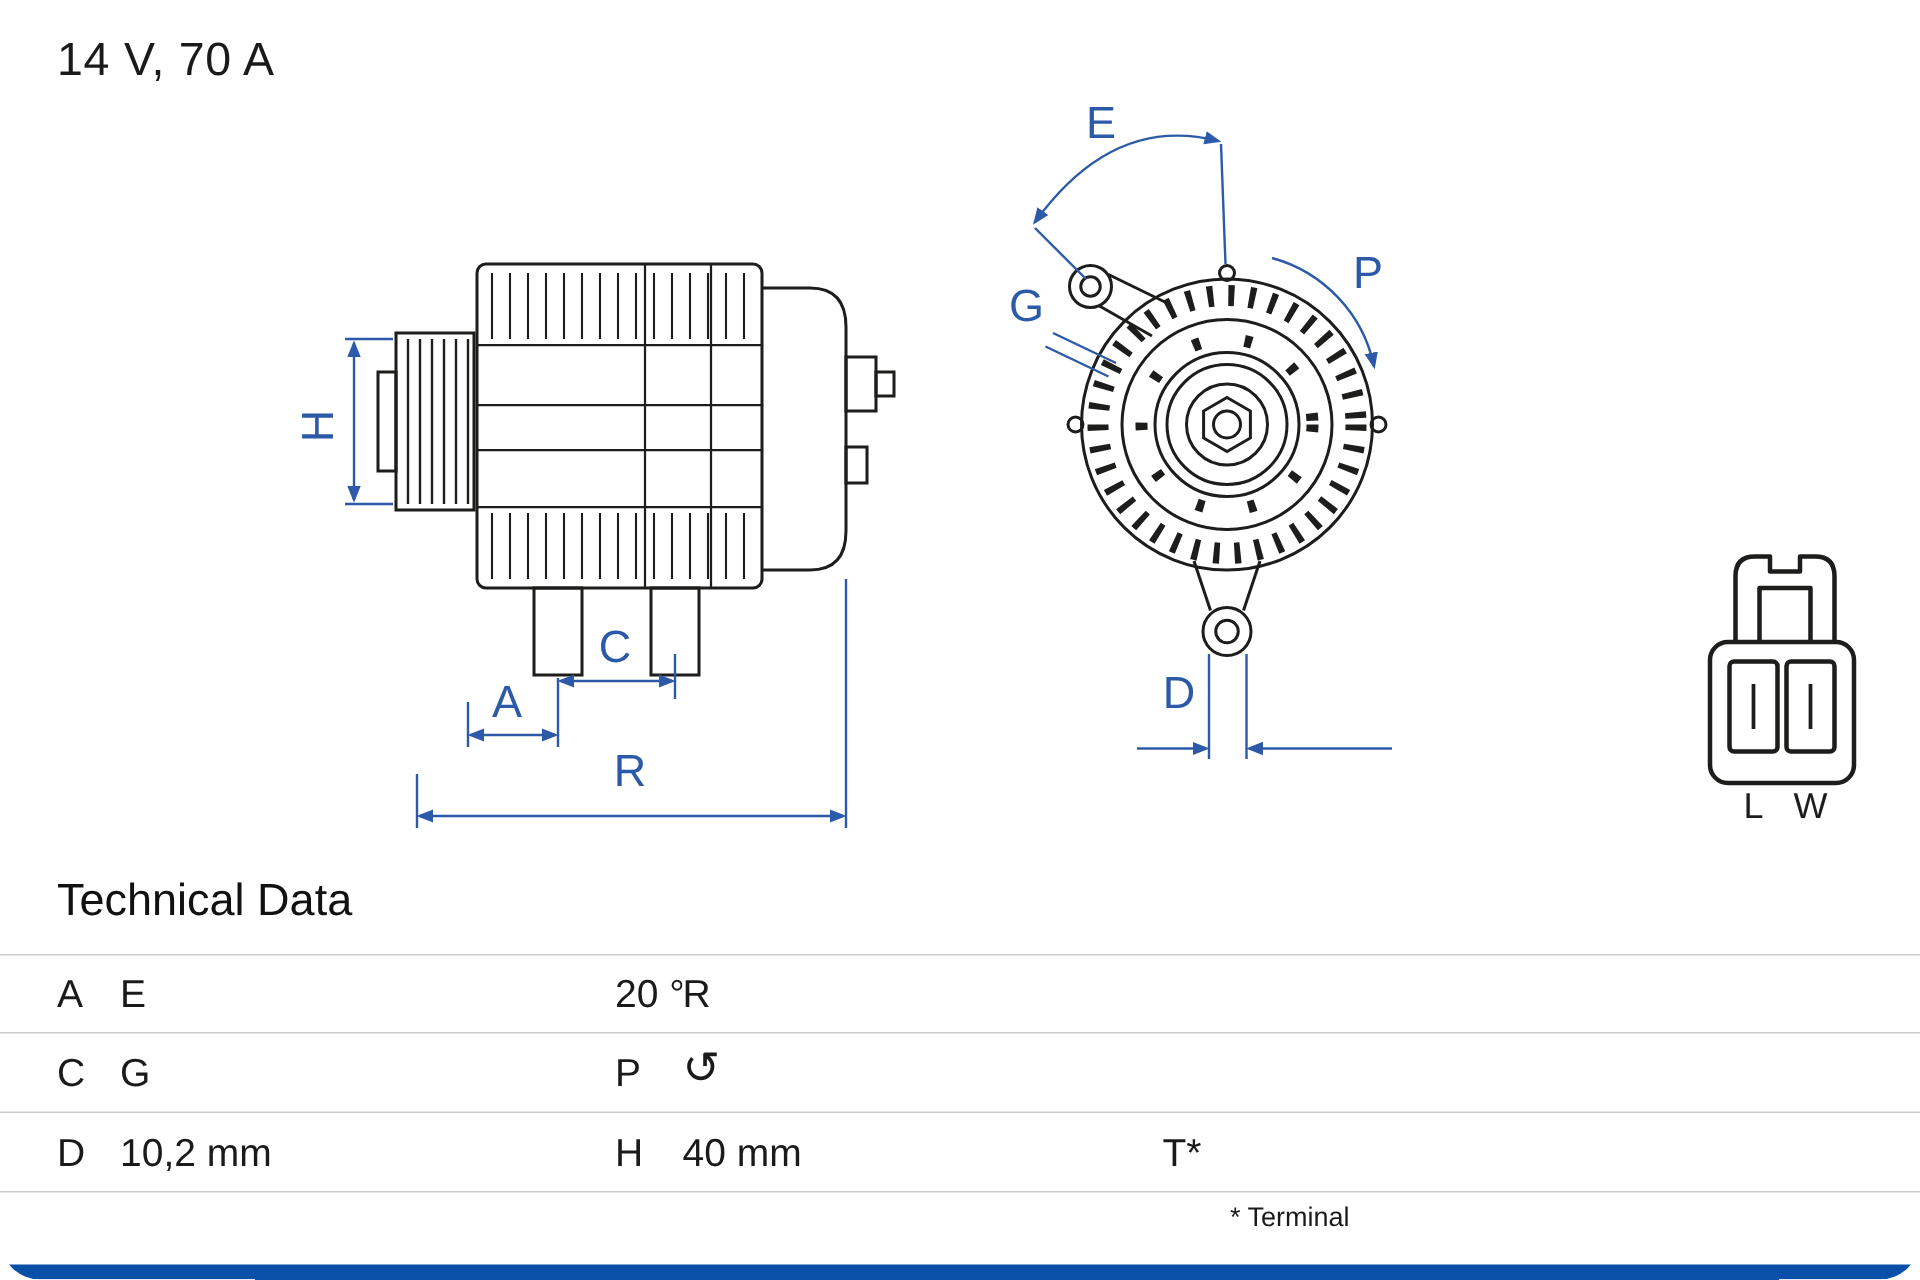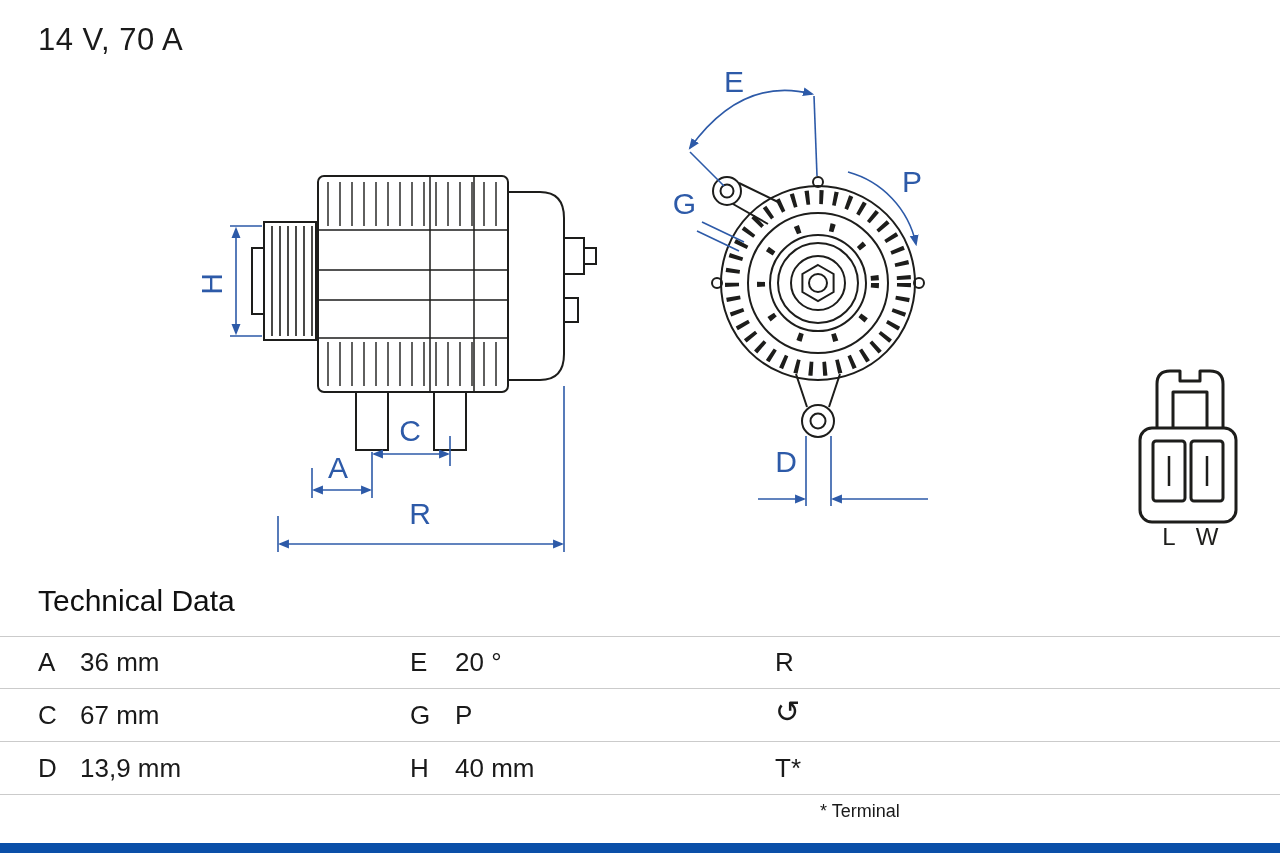--- a/index.html
+++ b/index.html
@@ -3,21 +3,21 @@
 <meta charset="utf-8">
 <style>
   * { box-sizing: border-box; }
   html, body { margin: 0; padding: 0; }
   body {
     width: 1280px; height: 853px;
     background: #ffffff;
     font-family: "Liberation Sans", sans-serif;
     color: #1a1a1a;
   }
-  .page { position: relative; width: 1280px; height: 853px; overflow: hidden; background: #fff; }
+  .page { position: relative; width: 1280px; height: 853px; overflow: hidden; background: #fff; border-radius: 27px; }
 
   .rating {
     position: absolute; left: 38px; top: 22px;
     font-size: 31px; font-weight: 400; letter-spacing: 0.5px; color: #1a1a1a;
   }
 
   .drawing { position: absolute; left: 0; top: 0; }
 
   .dim-text {
     fill: #2d5aa8;
@@ -178,37 +178,35 @@
     </g>
     <text class="pin-label" x="1169" y="545" text-anchor="middle">L</text>
     <text class="pin-label" x="1207" y="545" text-anchor="middle">W</text>
   </svg>
 
   <h2 class="td-title">Technical Data</h2>
 
   <div class="spec-table">
     <div class="row">
       <div class="cell">A</div>
-      <div class="cell">36 mm</div>
       <div class="cell">E</div>
       <div class="cell">20 °</div>
       <div class="cell">R</div>
     </div>
     <div class="row">
       <div class="cell">C</div>
-      <div class="cell">67 mm</div>
       <div class="cell">G</div>
       <div class="cell">P</div>
       <div class="cell">
         <span class="rot-icon">↺</span>
       </div>
     </div>
     <div class="row">
       <div class="cell">D</div>
-      <div class="cell">13,9 mm</div>
+      <div class="cell">10,2 mm</div>
       <div class="cell">H</div>
       <div class="cell">40 mm</div>
       <div class="cell">T*</div>
     </div>
   </div>
 
   <div class="footnote">* Terminal</div>
 
   <div class="bottom-bar"></div>
 

